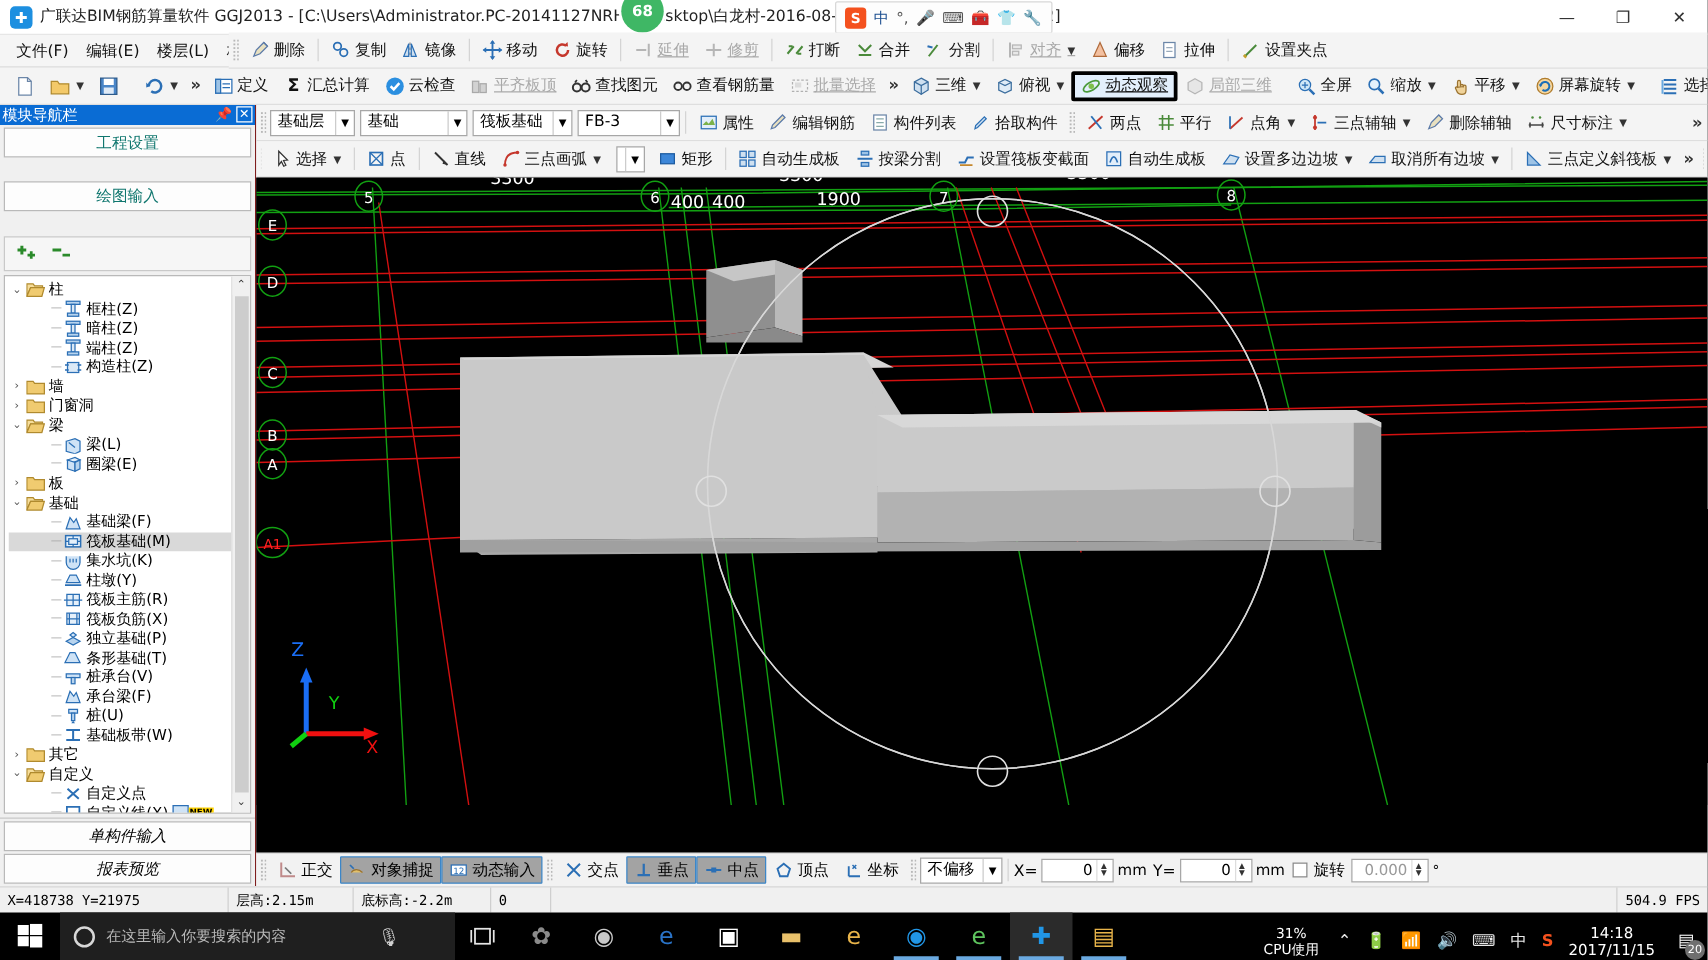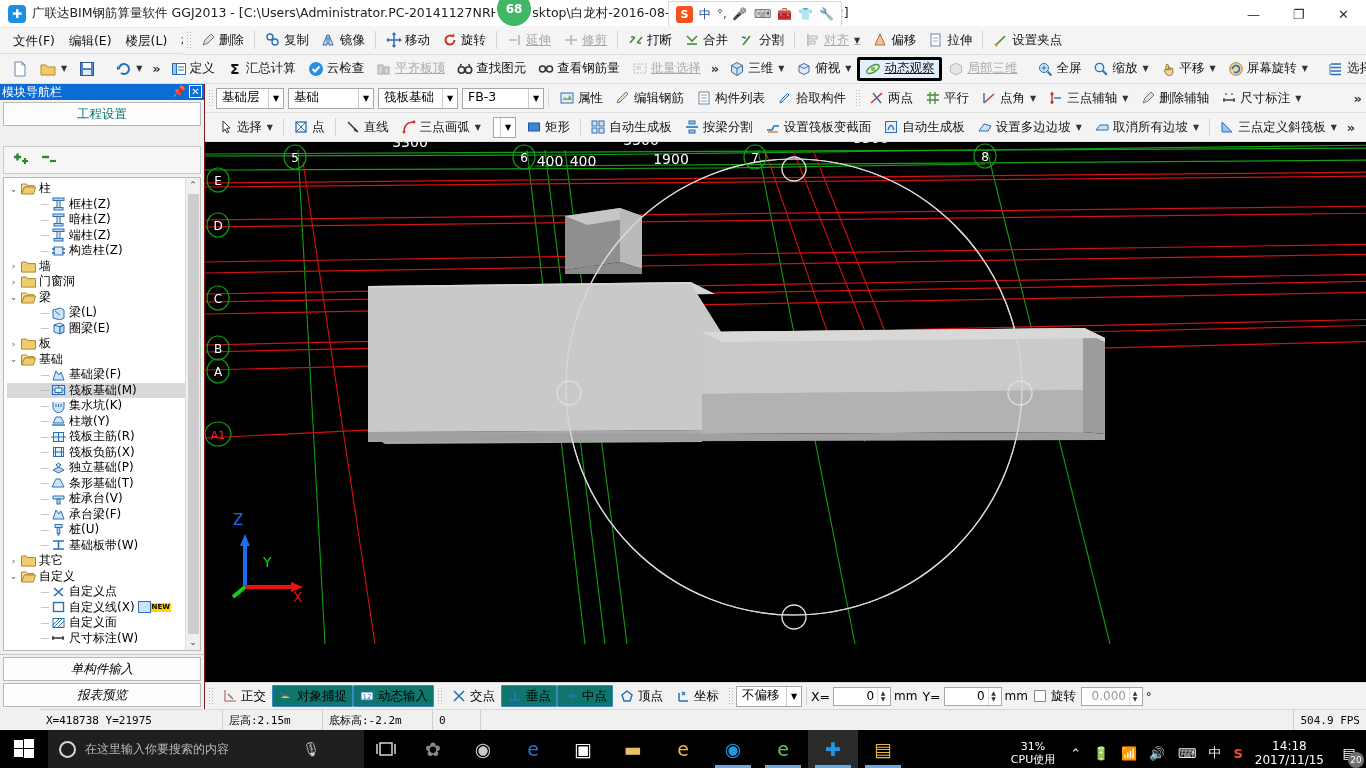--- a/index.html
+++ b/index.html
@@ -119,27 +119,27 @@
   .combo .cv { flex:1; white-space:nowrap; }
   .combo .cb { width:15px;height:19px;display:flex;align-items:center;justify-content:center;font-size:8px;border-left:1px solid #ccc; }
   .combo.blank { background:#fff; }
 
   .canvas-wrap { flex:1; position:relative; background:#000; overflow:hidden; min-height:0; }
   .canvas-wrap svg { position:absolute; left:0; top:0; }
 
   
   .snapbar { height:27px; display:flex; align-items:center; background:#f2f2f2; border-top:1px solid #d6d6d6; flex:none; }
   .snap-btn { display:flex;align-items:center;gap:3px;height:22px;padding:0 5px;font-size:12.5px;border:1px solid transparent;border-radius:1px;white-space:nowrap; }
-  .snap-btn.on { background:#0f766e; border:1px solid #3c86c8; }
+  .snap-btn.on { background:#a3a3a3; border:1px solid #3c86c8; }
   .spin { height:19px;width:58px;border:1px solid #a7a7a7;background:#fff;display:flex;align-items:center;justify-content:flex-end;padding-right:2px;font-size:12px; }
   .spin .arrows { width:11px;margin-left:3px;display:flex;flex-direction:column;justify-content:center;align-items:center;border-left:1px solid #ddd;height:17px; }
   .spin .arrows span { font-size:6px;line-height:6px;color:#333; }
   .cbx { width:12px;height:12px;border:1px solid #888;background:#fff;display:inline-block; }
 
-  .statusbar { height:21px; display:flex; align-items:stretch; background:#f0f0f0; border-top:1px solid #d6d6d6; font-size:11.5px; flex:none;margin-left:40px; }
+  .statusbar { height:21px; display:flex; align-items:stretch; background:#f0f0f0; border-top:1px solid #d6d6d6; font-size:11.5px; flex:none; }
   .sb-cell { display:flex;align-items:center;padding:0 6px;border-right:1px solid #cfcfcf;white-space:nowrap; font-family:"DejaVu Sans Mono","Liberation Mono",monospace; font-size:11px;}
   .sb-grow { flex:1; border-right:1px solid #cfcfcf; }
   .sb-fps { display:flex;align-items:center;padding:0 6px; font-family:"DejaVu Sans Mono",monospace; font-size:11px;}
 
   
   .taskbar { height:38px; background:#000; display:flex; align-items:center; flex:none; position:relative; }
   .tb-start { width:48px;height:38px;display:flex;align-items:center;justify-content:center; }
   .tb-search { width:316px;height:38px;background:#1f1f1f;display:flex;align-items:center;gap:9px;padding-left:11px;position:relative; }
   .tb-search .ring { width:17px;height:17px;border:2px solid #d8d8d8;border-radius:50%;flex:none; }
   .tb-search .ph { color:#b9b9b9;font-size:12px; }
@@ -419,20 +419,21 @@
 
     <div class="leftpanel">
       <div class="lp-title">
         <span>模块导航栏</span>
         <span class="lp-title-btns">
           <span class="lp-pin">📌</span>
           <span class="lp-x">✕</span>
         </span>
       </div>
       <div class="lp-btn">工程设置</div>
+      <div class="lp-btn">绘图输入</div>
       <div class="lp-tools">
         <span><svg width="20" height="16" viewBox="0 0 20 16">
               <path d="M2 6h7M5.5 2.5v7" stroke="#2a8a2a" stroke-width="2.4"></path>
               <path d="M10 10h6M13 7v6" stroke="#2a8a2a" stroke-width="2.2"></path>
             </svg></span>
         <span><svg width="20" height="16" viewBox="0 0 20 16">
               <path d="M2 6h7" stroke="#2a8a2a" stroke-width="2.4"></path>
               <path d="M10 10h6" stroke="#2a8a2a" stroke-width="2.2"></path>
             </svg></span>
       </div>

